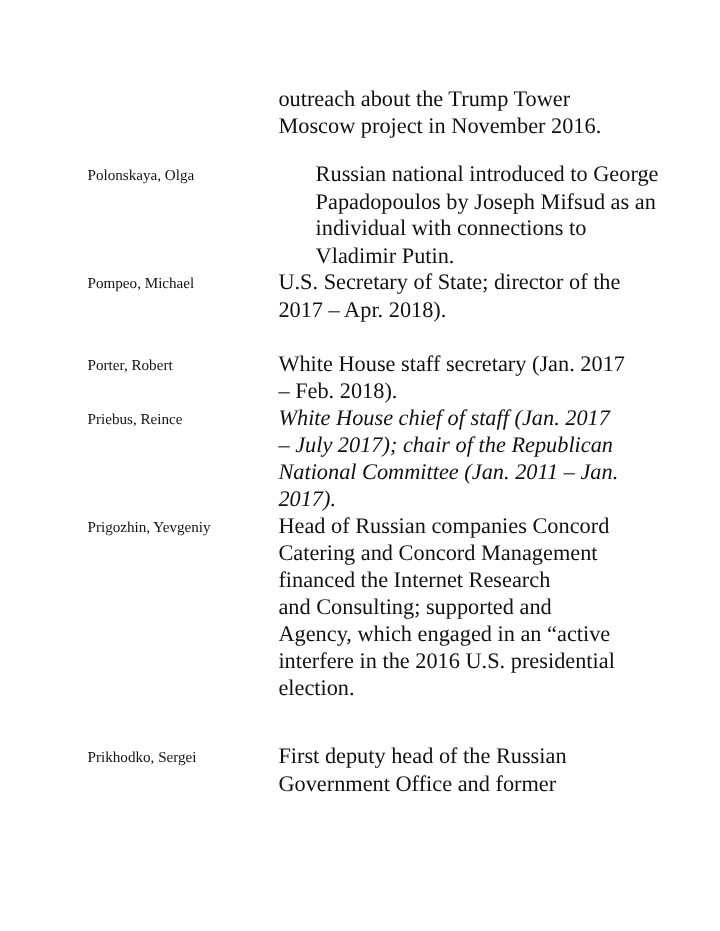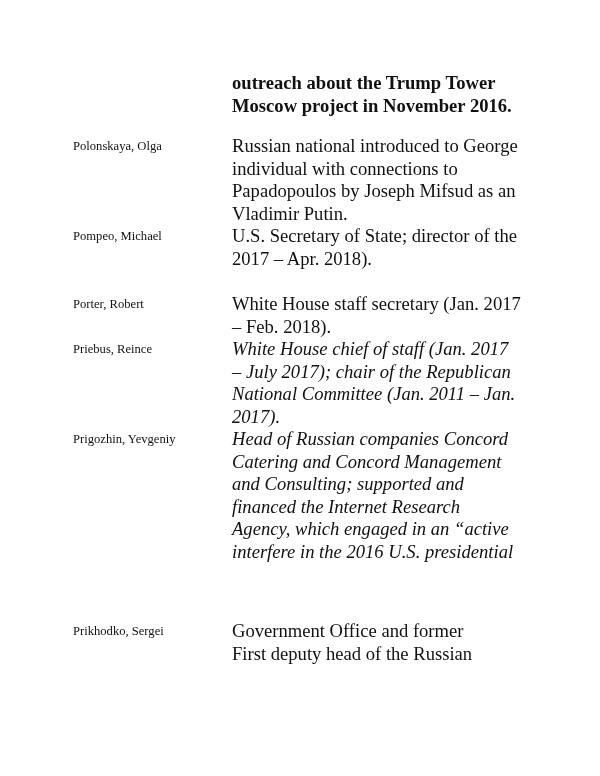--- a/index.html
+++ b/index.html
@@ -10,32 +10,32 @@
             white-space: nowrap; letter-spacing: 0; }
     .desc { position: absolute; left: 232px; width: 310px; font-size: 18.6px; line-height: 22.5px; }
     .desc .ln { display: block; white-space: nowrap; }
   </style>
 </head>
 <body>
 
 <div>
 
   <div class="entry" style="top:72px;">
-    <div class="desc" style="top:0;font-weight:bold;">
+    <div class="desc" style="top:0;">
       <span class="ln">outreach about the Trump Tower</span>
       <span class="ln">Moscow project in November 2016.</span>
     </div>
   </div>
 
   <div class="entry" style="top:135px;">
     <div class="name">Polonskaya, Olga</div>
-    <div class="desc" style="top:0;">
+    <div class="desc" style="top:0;margin-left:31px;">
       <span class="ln">Russian national introduced to George</span>
+      <span class="ln">Papadopoulos by Joseph Mifsud as an</span>
       <span class="ln">individual with connections to</span>
-      <span class="ln">Papadopoulos by Joseph Mifsud as an</span>
       <span class="ln">Vladimir Putin.</span>
     </div>
   </div>
 
   <div class="entry" style="top:225px;">
     <div class="name">Pompeo, Michael</div>
     <div class="desc" style="top:0;">
       <span class="ln">U.S. Secretary of State; director of the</span>
       <span class="ln">2017 – Apr. 2018).</span>
     </div>
@@ -54,31 +54,32 @@
     <div class="desc" style="top:0;font-style:italic;">
       <span class="ln">White House chief of staff (Jan. 2017</span>
       <span class="ln">– July 2017); chair of the Republican</span>
       <span class="ln">National Committee (Jan. 2011 – Jan.</span>
       <span class="ln">2017).</span>
     </div>
   </div>
 
   <div class="entry" style="top:428px;">
     <div class="name">Prigozhin, Yevgeniy</div>
-    <div class="desc" style="top:0;font-style:italic;">
+    <div class="desc" style="top:0;">
       <span class="ln">Head of Russian companies Concord</span>
       <span class="ln">Catering and Concord Management</span>
+      <span class="ln">financed the Internet Research</span>
       <span class="ln">and Consulting; supported and</span>
-      <span class="ln">financed the Internet Research</span>
       <span class="ln">Agency, which engaged in an “active</span>
       <span class="ln">interfere in the 2016 U.S. presidential</span>
+      <span class="ln">election.</span>
     </div>
   </div>
 
   <div class="entry" style="top:620px;">
     <div class="name">Prikhodko, Sergei</div>
     <div class="desc" style="top:0;">
+      <span class="ln">First deputy head of the Russian</span>
       <span class="ln">Government Office and former</span>
-      <span class="ln">First deputy head of the Russian</span>
     </div>
   </div>
 
 </div>
 
 </body></html>

